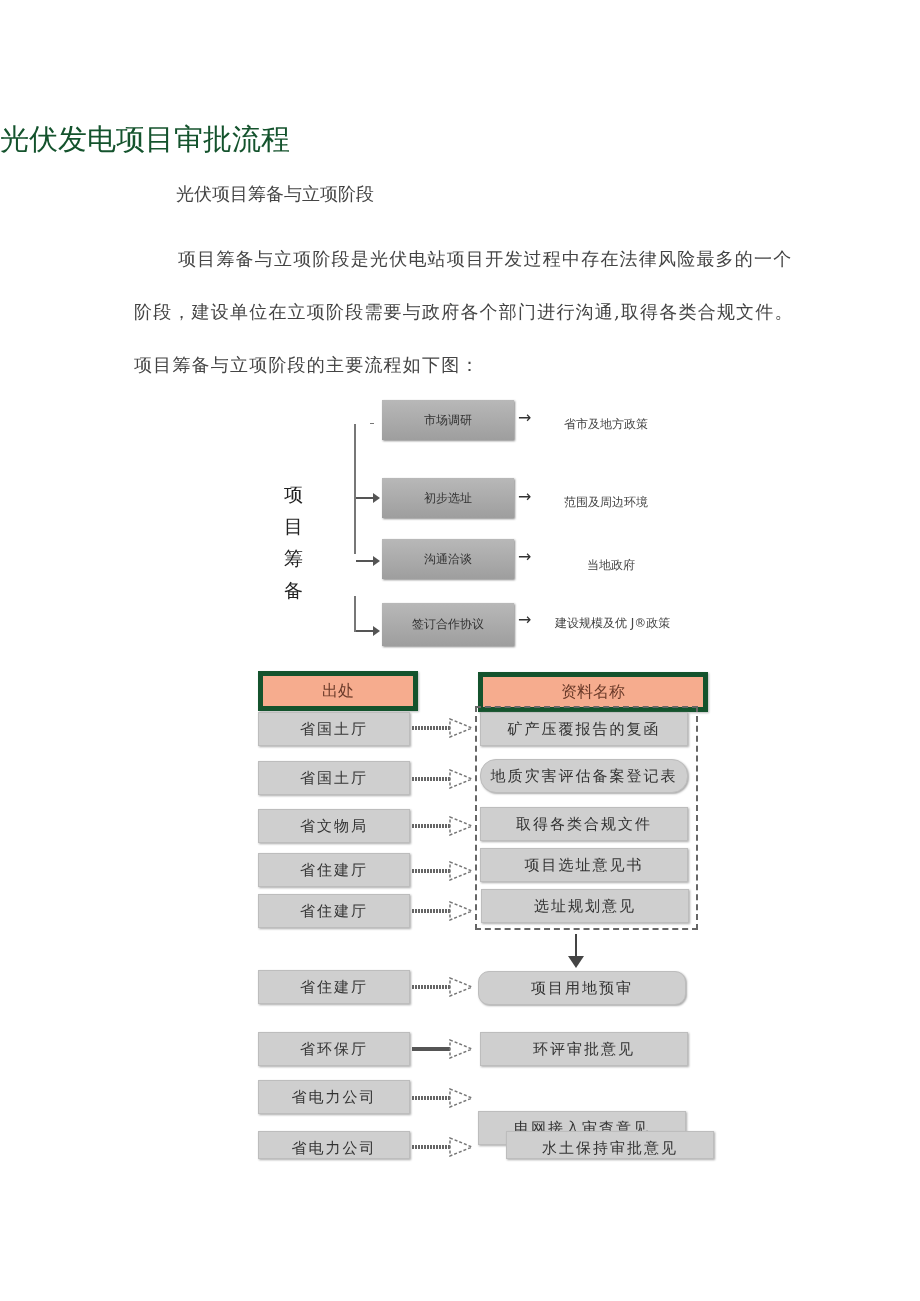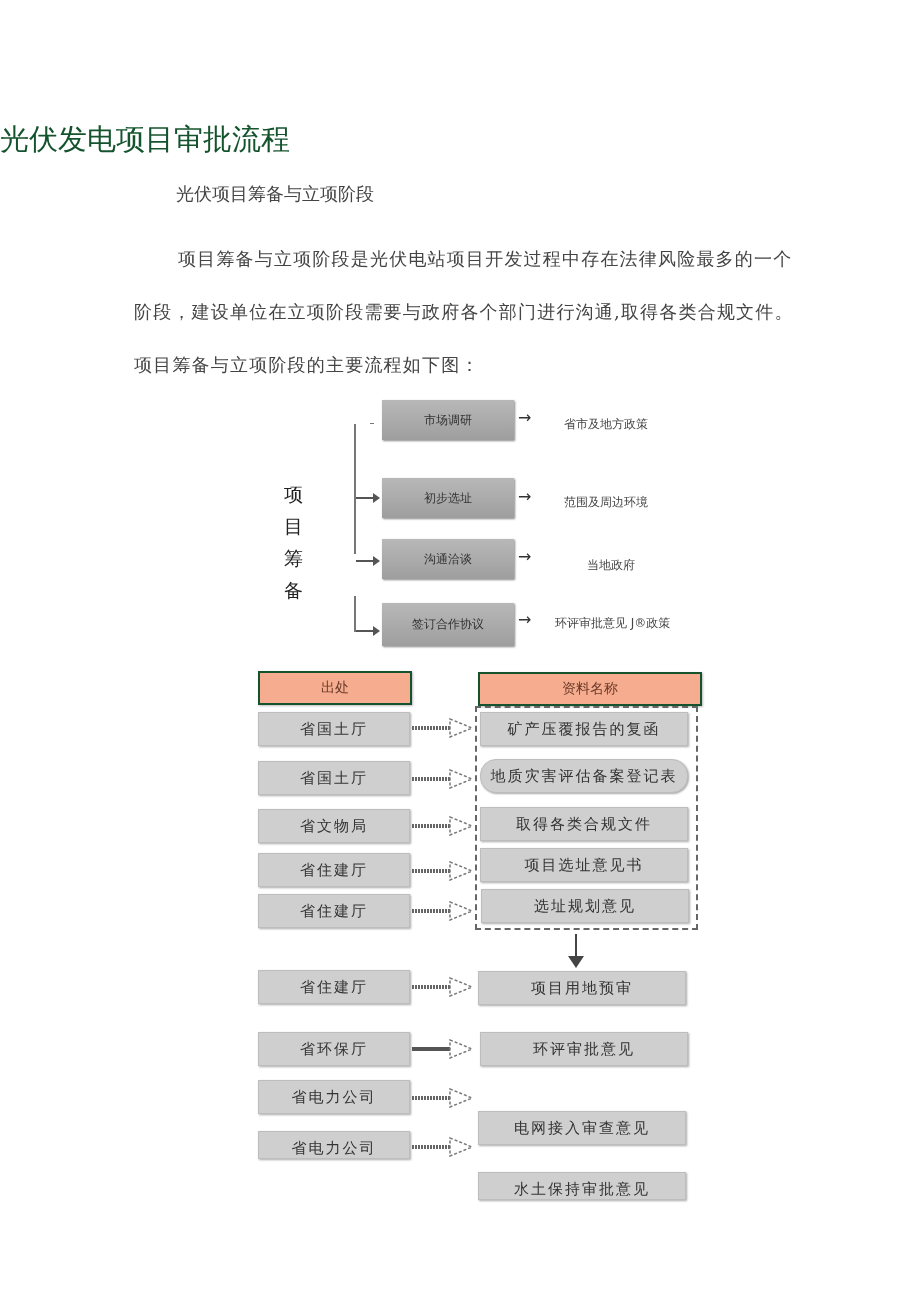--- a/index.html
+++ b/index.html
@@ -19,22 +19,22 @@
     .d1-box { position: absolute; left: 382px; width: 132px; height: 40px;
               background: linear-gradient(#b8b8b8, #9e9e9e); box-shadow: 1px 1px 2px #888;
               font-size: 12px; color: #333; display: flex; align-items: center; justify-content: center; }
     .d1-arrow { position: absolute; left: 518px; font-size: 16px; color: #333; }
     .d1-note { position: absolute; font-size: 12px; color: #444; }
     .d1-harrow { position: absolute; height: 2px; background: #555; }
     .d1-harrow::after { content: ""; position: absolute; right: -6px; top: -4px;
                         border-left: 7px solid #555; border-top: 5px solid transparent; border-bottom: 5px solid transparent; }
 
     
-    .hdr { position: absolute; height: 30px; background: #f6ac8e; border: 2px solid #14532d;
-           box-shadow: 1px 1px 2px #bbb; font-size: 14px; color: #6b3b2a;
+    .hdr { position: absolute; height: 30px; background: #f6ac8e; border: 5px solid #14532d;
+           box-shadow: 1px 1px 2px #bbb; font-size: 16px; color: #6b3b2a;
            display: flex; align-items: center; justify-content: center;
            font-family: "DejaVu Serif", "Liberation Serif", serif; }
     .src { position: absolute; left: 258px; width: 150px; height: 32px; background: #cfcfcf;
            border: 1px solid #bdbdbd; box-shadow: 1px 1px 2px #aaa; font-size: 15px; color: #333;
            display: flex; align-items: center; justify-content: center; letter-spacing: 2px; }
     .doc { position: absolute; width: 206px; height: 32px; background: #cfcfcf;
            border: 1px solid #bdbdbd; box-shadow: 1px 1px 2px #aaa; font-size: 15px; color: #333;
            display: flex; align-items: center; justify-content: center; letter-spacing: 2px; }
     .darrow { position: absolute; left: 412px; width: 62px; height: 20px; }
     .dashbox { position: absolute; left: 475px; top: 706px; width: 223px; height: 224px;
@@ -71,21 +71,21 @@
   <div class="d1-box" style="top:603px; height:30px; align-items:flex-end; padding-bottom:13px;">签订合作协议</div>
 
   <div class="d1-arrow" style="top:408px;">→</div>
   <div class="d1-arrow" style="top:487px;">→</div>
   <div class="d1-arrow" style="top:547px;">→</div>
   <div class="d1-arrow" style="top:610px;">→</div>
 
   <div class="d1-note" style="left:564px; top:416px;">省市及地方政策</div>
   <div class="d1-note" style="left:564px; top:494px;">范围及周边环境</div>
   <div class="d1-note" style="left:587px; top:557px;">当地政府</div>
-  <div class="d1-note" style="left:555px; top:615px;">环评审批意见 J®政策</div>
+  <div class="d1-note" style="left:555px; top:615px;">建设规模及优 J®政策</div>
 </div>
 
 <div>
   <div class="hdr" style="left:258px; top:671px; width:150px;">出处</div>
   <div class="hdr" style="left:478px; top:672px; width:220px;">资料名称</div>
 
   <div class="dashbox"></div>
 
   <div class="src" style="top:712px;">省国土厅</div>
   <div class="doc" style="left:480px; top:712px;">矿产压覆报告的复函</div>
@@ -98,30 +98,30 @@
 
   <div class="src" style="top:853px;">省住建厅</div>
   <div class="doc" style="left:480px; top:848px;">项目选址意见书</div>
 
   <div class="src" style="top:894px;">省住建厅</div>
   <div class="doc" style="left:481px; top:889px;">选址规划意见</div>
 
   <div class="down-arrow"></div>
 
   <div class="src" style="top:970px;">省住建厅</div>
-  <div class="doc" style="left:478px; top:971px;">项目用地预审</div>
+  <div class="doc" style="left:478px; top:971px;border-radius:11px;">项目用地预审</div>
 
   <div class="src" style="top:1032px;">省环保厅</div>
   <div class="doc" style="left:480px; top:1032px;">环评审批意见</div>
 
   <div class="src" style="top:1080px;">省电力公司</div>
   <div class="doc" style="left:478px; top:1079px;margin-top:32px;">电网接入审查意见</div>
 
   <div class="src" style="top:1131px; height:26px; align-items:flex-end;">省电力公司</div>
-  <div class="doc" style="left:478px; top:1131px; height:26px; align-items:flex-end;margin-top:41px;">水土保持审批意见</div>
+  <div class="doc" style="left:506px; top:1131px; height:26px; align-items:flex-end;">水土保持审批意见</div>
 
   <svg class="darrow" style="top:718px;" viewBox="0 0 62 20">
       <line x1="0" y1="10" x2="38" y2="10" stroke="#666" stroke-width="4" stroke-dasharray="2,1"></line>
       <polygon points="38,1 60,10 38,19" fill="#fff" stroke="#777" stroke-width="1.5" stroke-dasharray="3,2"></polygon>
     </svg>
   <svg class="darrow" style="top:769px;" viewBox="0 0 62 20">
       <line x1="0" y1="10" x2="38" y2="10" stroke="#666" stroke-width="4" stroke-dasharray="2,1"></line>
       <polygon points="38,1 60,10 38,19" fill="#fff" stroke="#777" stroke-width="1.5" stroke-dasharray="3,2"></polygon>
     </svg>
   <svg class="darrow" style="top:816px;" viewBox="0 0 62 20">

